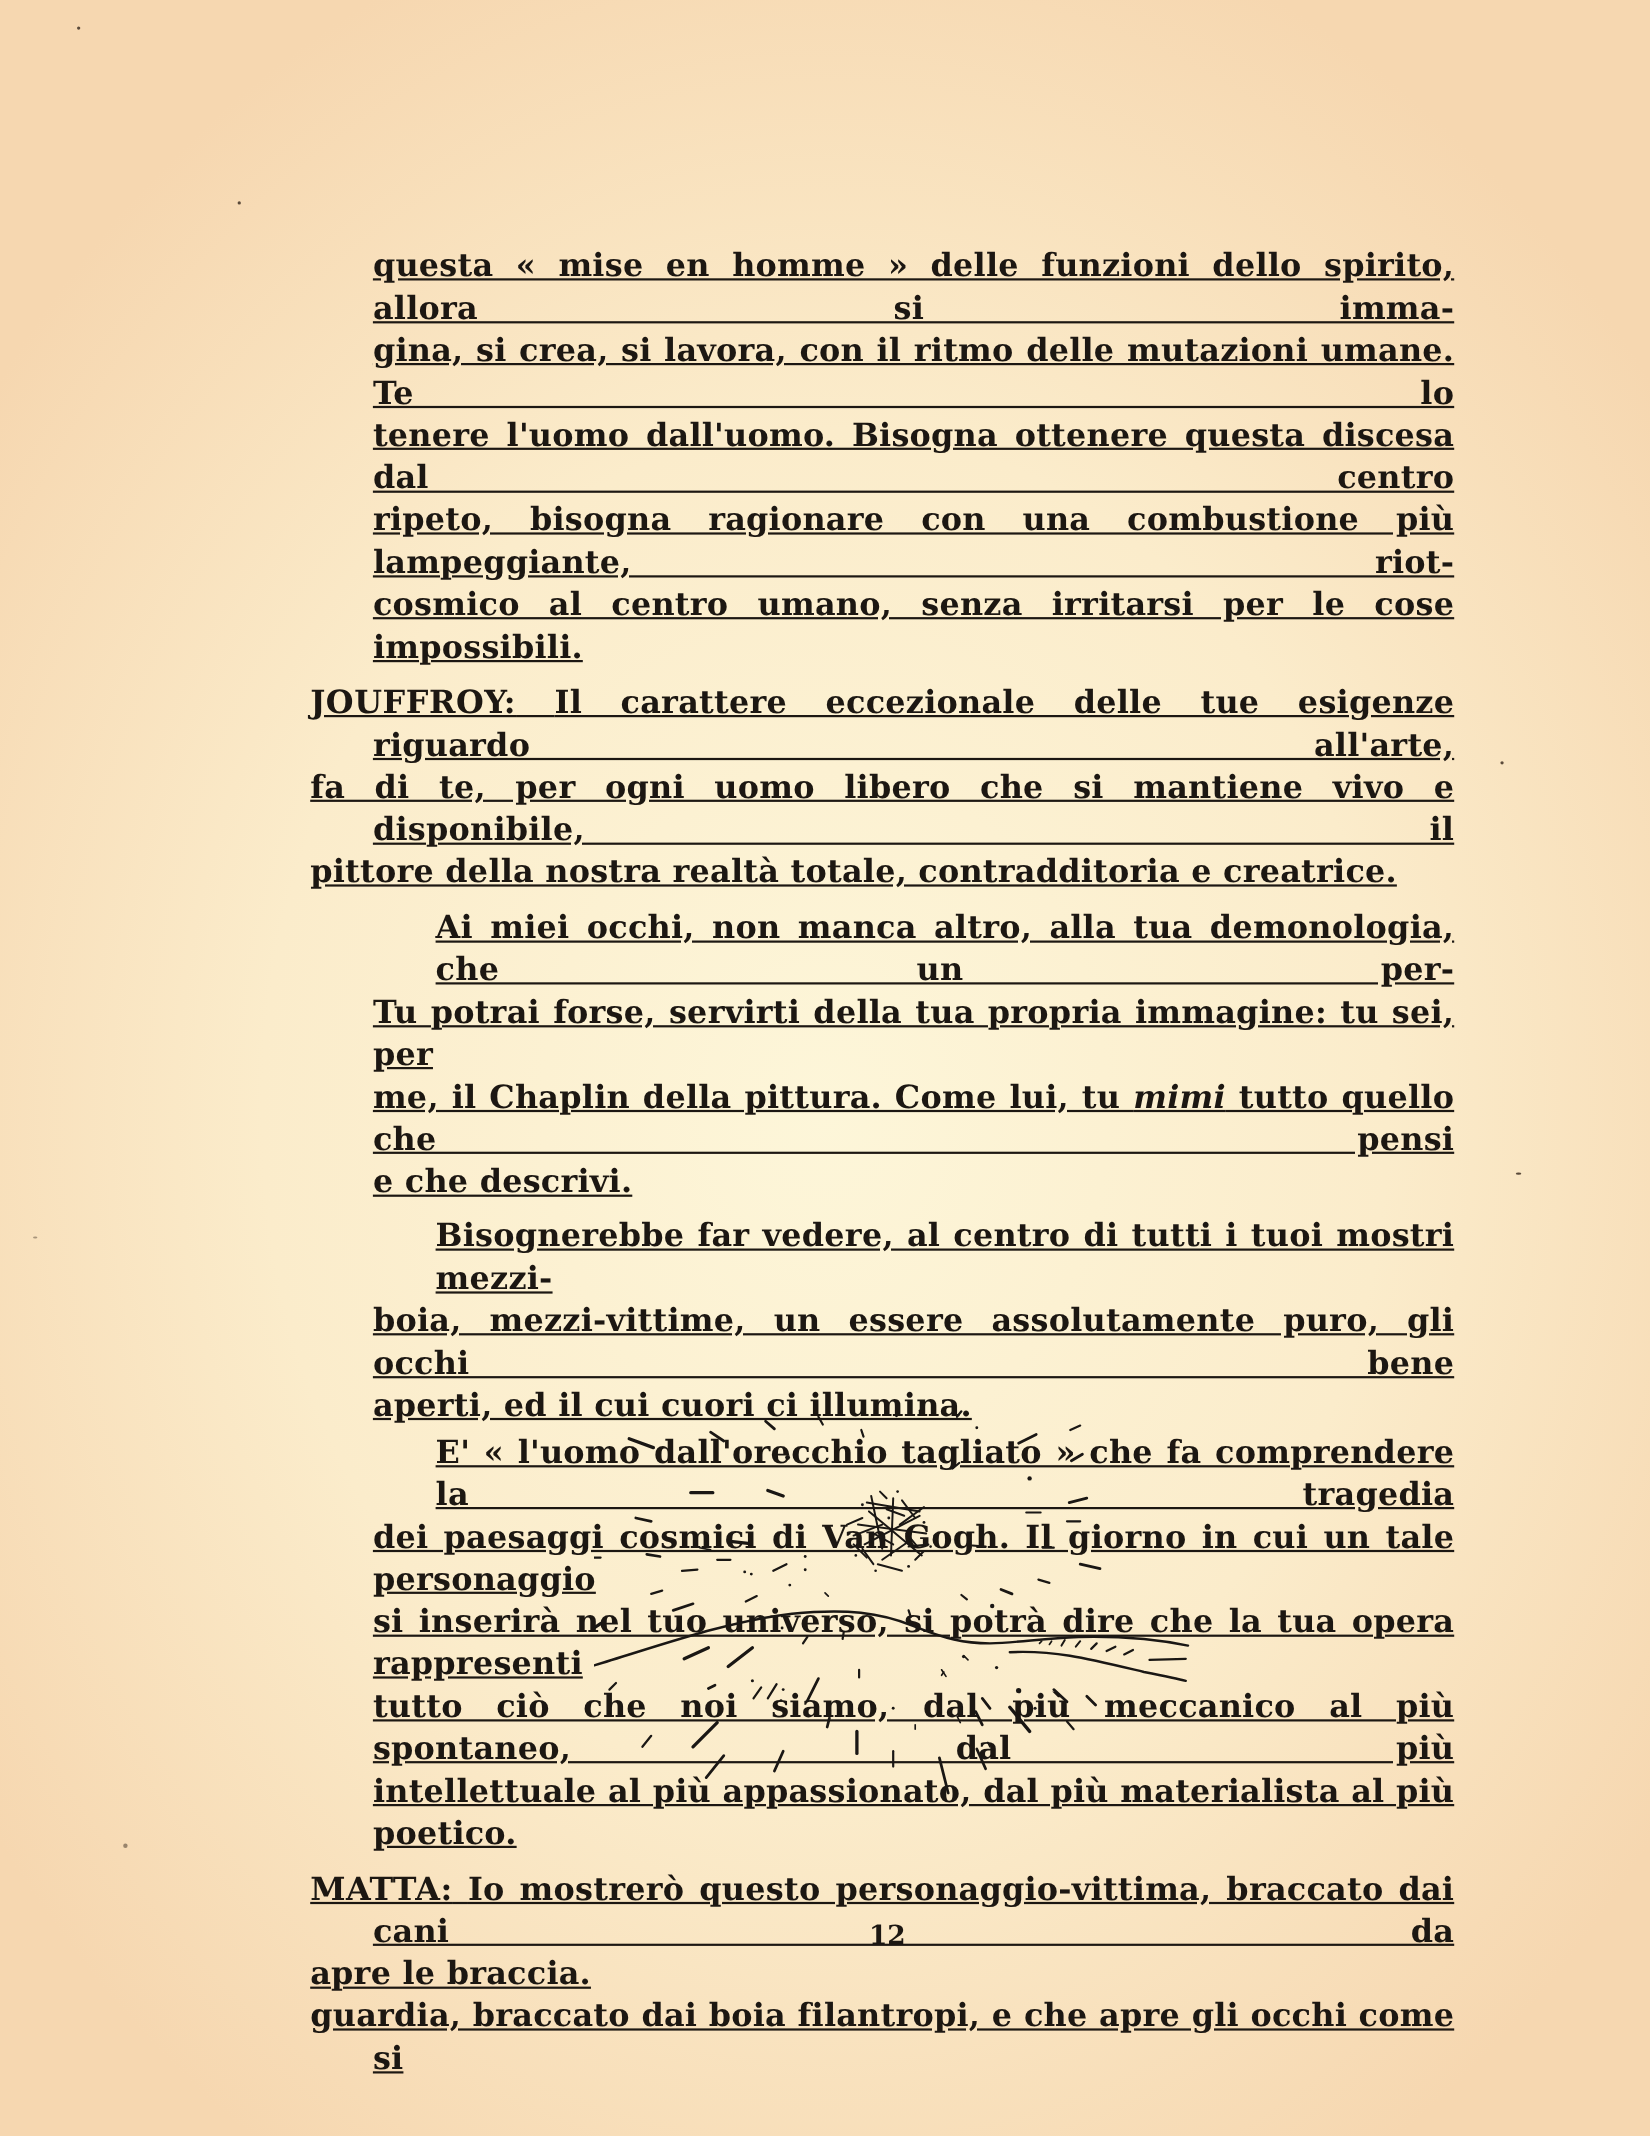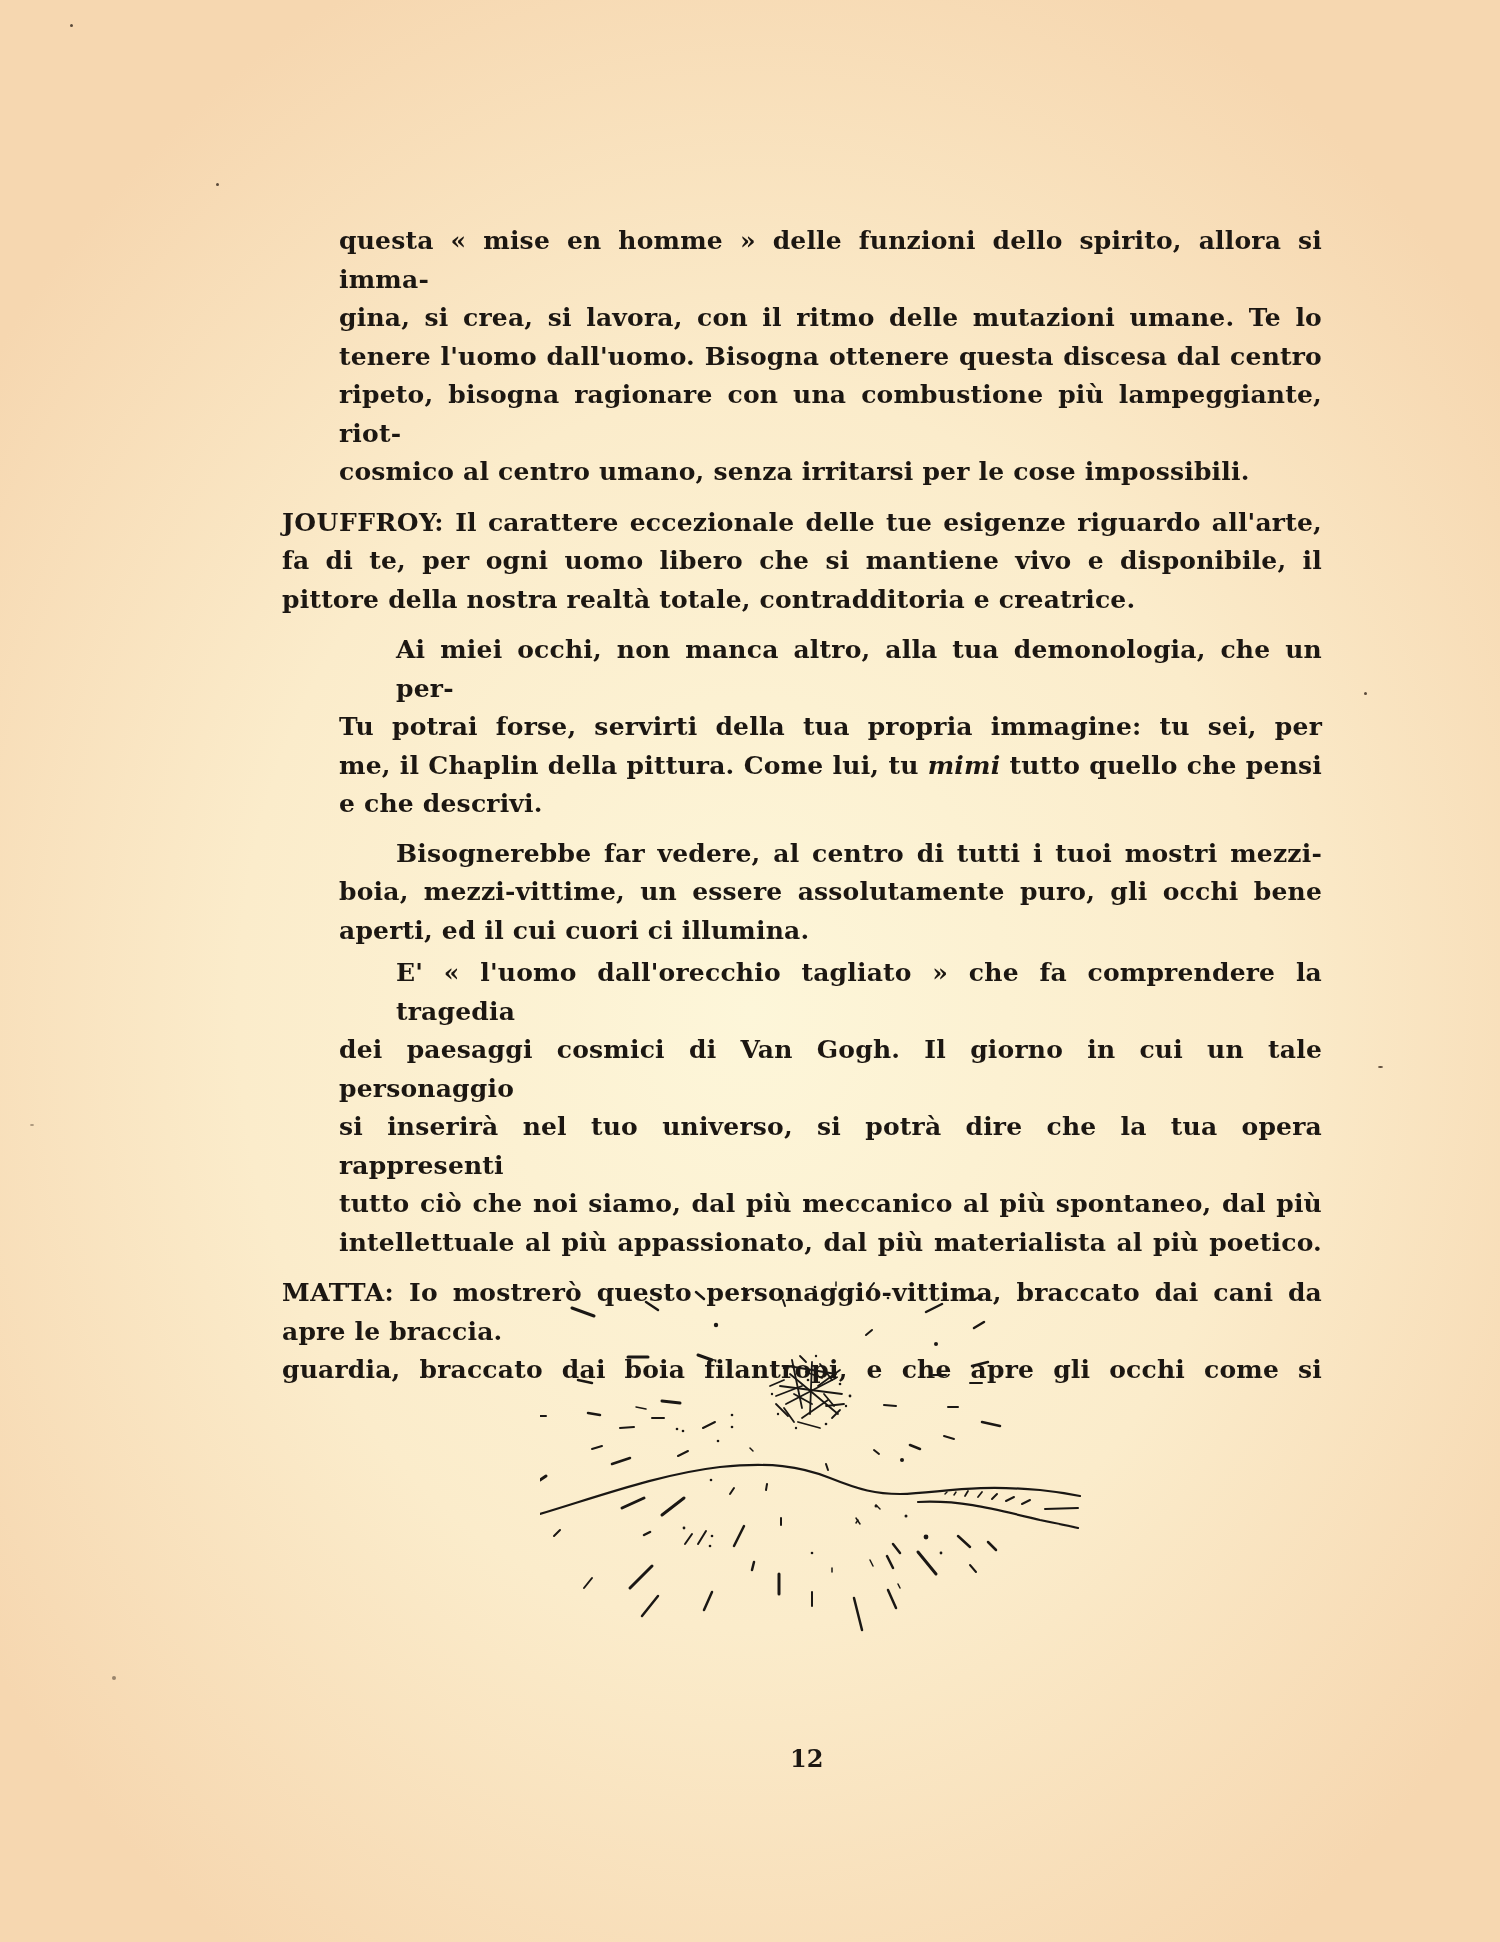--- a/index.html
+++ b/index.html
@@ -5,24 +5,25 @@
     html, body { margin: 0; padding: 0; }
     body {
       width: 1500px; height: 1942px; position: relative; overflow: hidden;
       background: radial-gradient(ellipse 62% 58% at 50% 52%, #fdf6d9 0%, #fbeccb 55%, #f6d7b0 100%);
       font-family: "DejaVu Serif", "Liberation Serif", serif;
       color: #1c1712;
     }
     .page { position: absolute; left: 0; top: 0; width: 1500px; height: 1942px; }
     .text-block {
       position: absolute; left: 282px; top: 222px; width: 1040px;
-      font-size: 25px; line-height: 38.5px;
+      font-size: 29px; line-height: 38.5px;
       font-weight: bold;
       letter-spacing: 0.2px;
       text-align: justify;
+      text-decoration: underline;
     }
     .para { margin: 0 0 0 57px; text-align: justify; text-align-last: left; }
     .speech { margin: 10px 0 0 57px; text-indent: -57px; text-align: justify; }
     .speaker { font-weight: bold; letter-spacing: 0.5px; }
     .line { display: block; text-align: justify; text-align-last: justify; }
     .line.last { text-align-last: left; }
     em { font-style: italic; }
     .drawing { position: absolute; left: 540px; top: 1268px; width: 560px; height: 380px; }
     .page-number {
       position: absolute; left: 790px; top: 1744px; width: 30px; text-align: center;

